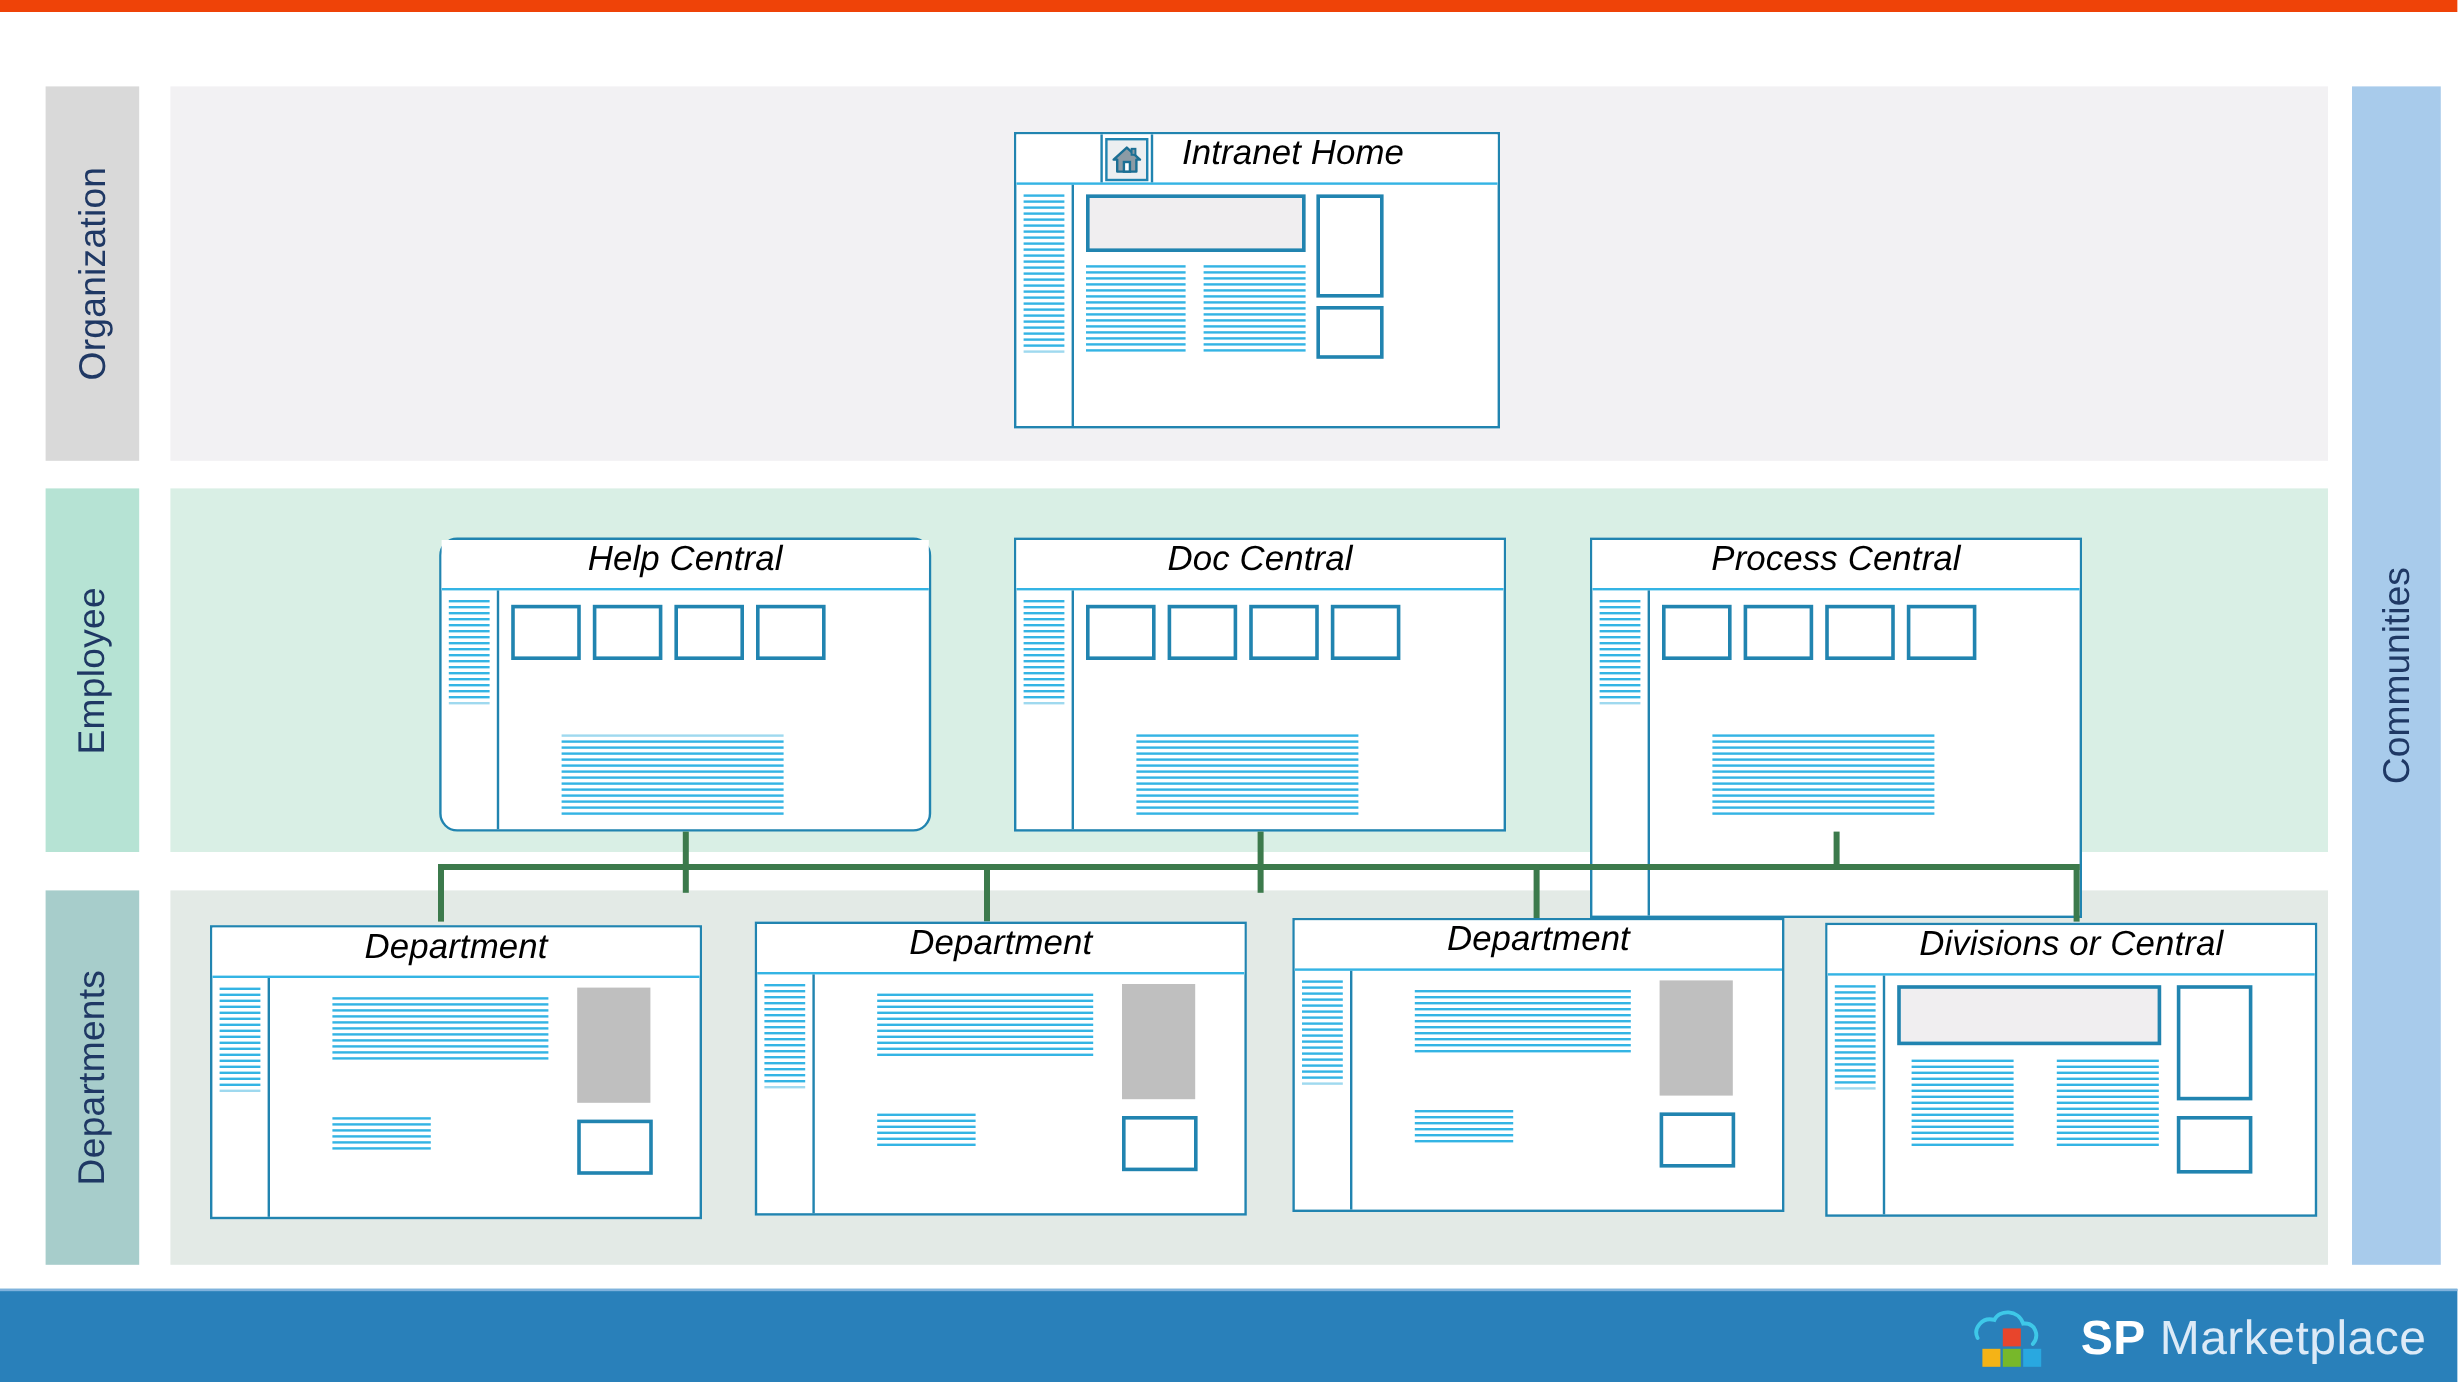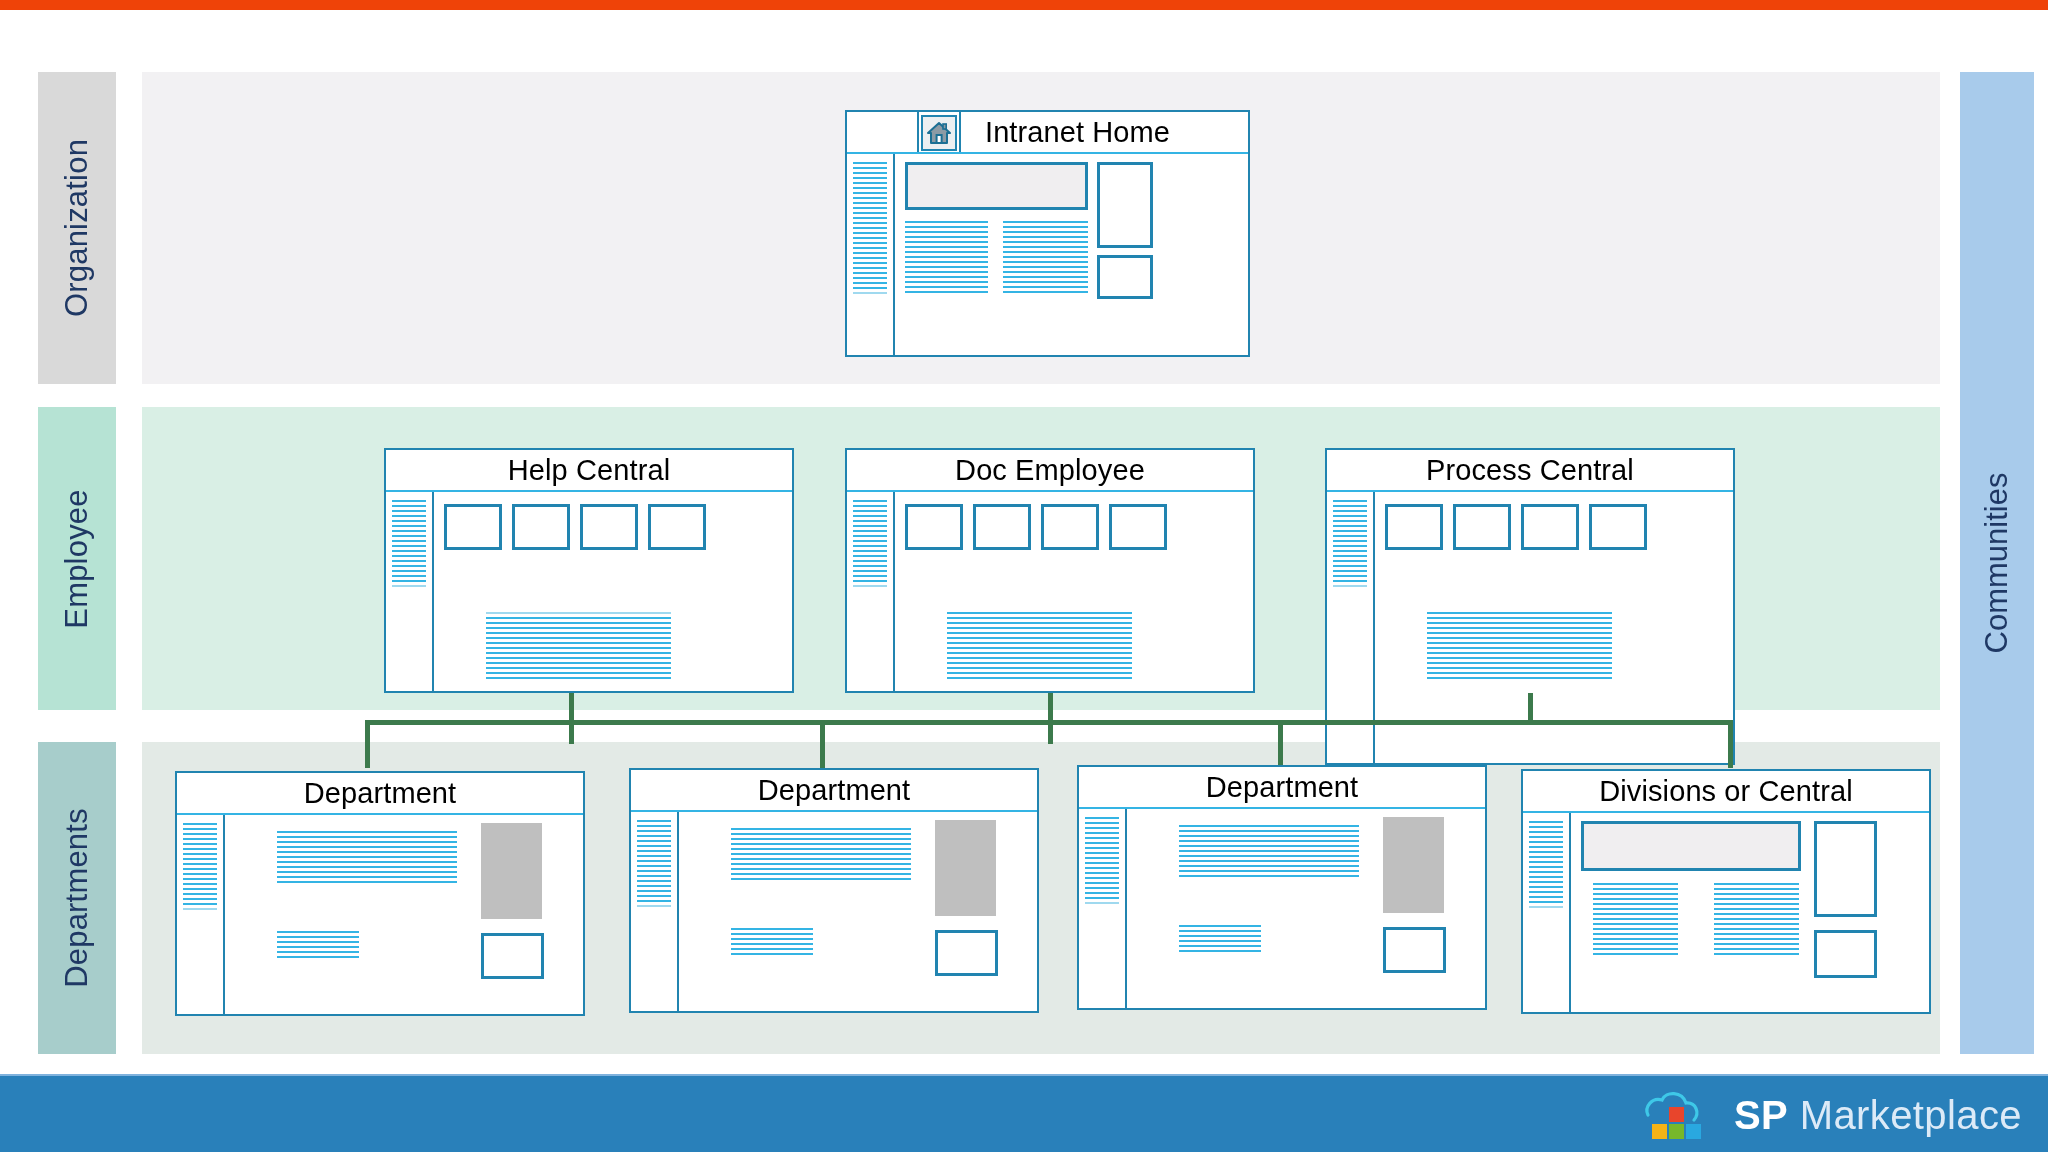--- a/index.html
+++ b/index.html
@@ -102,24 +102,24 @@
     position: absolute;
     background: #ffffff;
     border: 2px solid #2184b0;
     box-sizing: border-box;
   }
   .card-title {
     height: 42px;
     border-bottom: 2px solid #34b4e4;
     box-sizing: border-box;
     display: flex;
-    align-items: center;
     justify-content: center;
     position: relative;
     background: #ffffff;
+    font-style: italic;
   }
   .card-title .t {
     font-size: 29px;
     color: #000000;
     white-space: nowrap;
     letter-spacing: 0.1px;
   }
   .card-body {
     position: absolute;
     left: 0; right: 0;
@@ -297,21 +297,21 @@
           <i></i>
           <i></i>
           <i></i>
           <i></i>
           <i></i>
       </div>
     </div>
   </div>
 </div>
 
-<div class="card" style="left:384px; top:448px; width:410px; height:245px;">
+<div class="card" style="left:366px; top:448px; width:410px; height:245px;border-radius:15px;">
   <div class="card-title">
     <span class="t">Help Central</span>
   </div>
   <div class="card-body">
     <div class="card-nav">
       <div class="lines fade">
         <i></i>
           <i></i>
           <i></i>
           <i></i>
@@ -353,21 +353,21 @@
           <i></i>
           <i></i>
           <i></i>
       </div>
     </div>
   </div>
 </div>
 
 <div class="card" style="left:845px; top:448px; width:410px; height:245px;">
   <div class="card-title">
-    <span class="t">Doc Employee</span>
+    <span class="t">Doc Central</span>
   </div>
   <div class="card-body">
     <div class="card-nav">
       <div class="lines fade">
         <i></i>
           <i></i>
           <i></i>
           <i></i>
           <i></i>
           <i></i>

